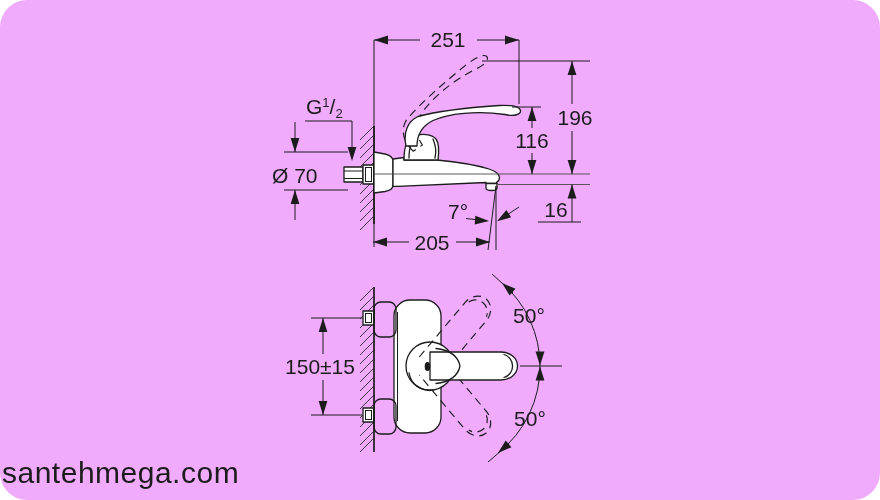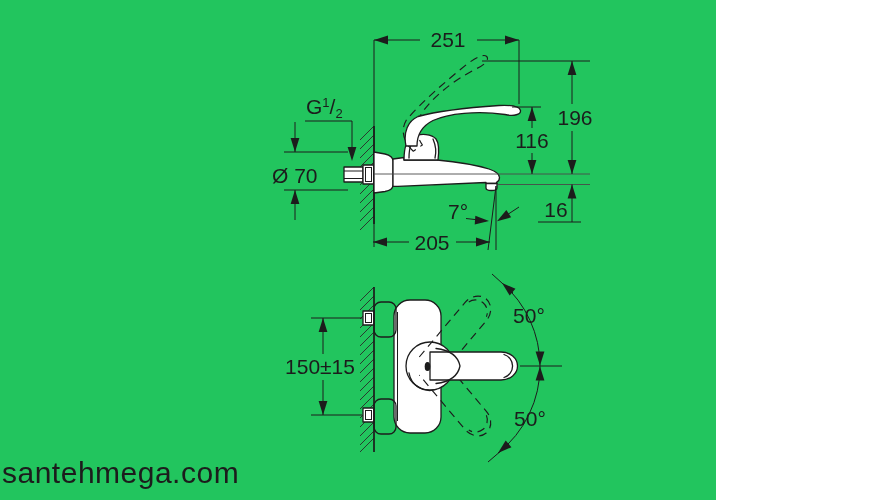--- a/index.html
+++ b/index.html
@@ -1,17 +1,17 @@
 <!DOCTYPE html>
 <html><head>
 <meta charset="utf-8">
 <style>
   html,body{margin:0;padding:0;background:#fff;}
-  #stage{position:relative;width:716px;height:500px;background:#22c55e;overflow:hidden;
-         font-family:"Liberation Sans", sans-serif;}
+  #stage{position:relative;width:880px;height:500px;background:#f0abfc;overflow:hidden;
+         font-family:"Liberation Sans", sans-serif;border-radius:27px;}
   svg text{font-family:"Liberation Sans", sans-serif;fill:#1c1c1c;}
   .dim{font-size:21px;}
   .sup{font-size:13px;}
   .obj{stroke:#1c1c1c;stroke-width:1.3;fill:#ffffff;stroke-linejoin:round;}
   .objn{stroke:#1c1c1c;stroke-width:1.3;fill:none;stroke-linejoin:round;stroke-linecap:round;}
   .thin{stroke:#1c1c1c;stroke-width:1;fill:none;}
   .ref{stroke:#4a4a4a;stroke-width:0.9;fill:none;}
   .hatch{stroke:#2a2a2a;stroke-width:0.9;}
   .dash{stroke:#1c1c1c;stroke-width:1.15;fill:none;stroke-dasharray:8 5.5;stroke-linejoin:round;}
   .arw{fill:#1c1c1c;stroke:none;}

